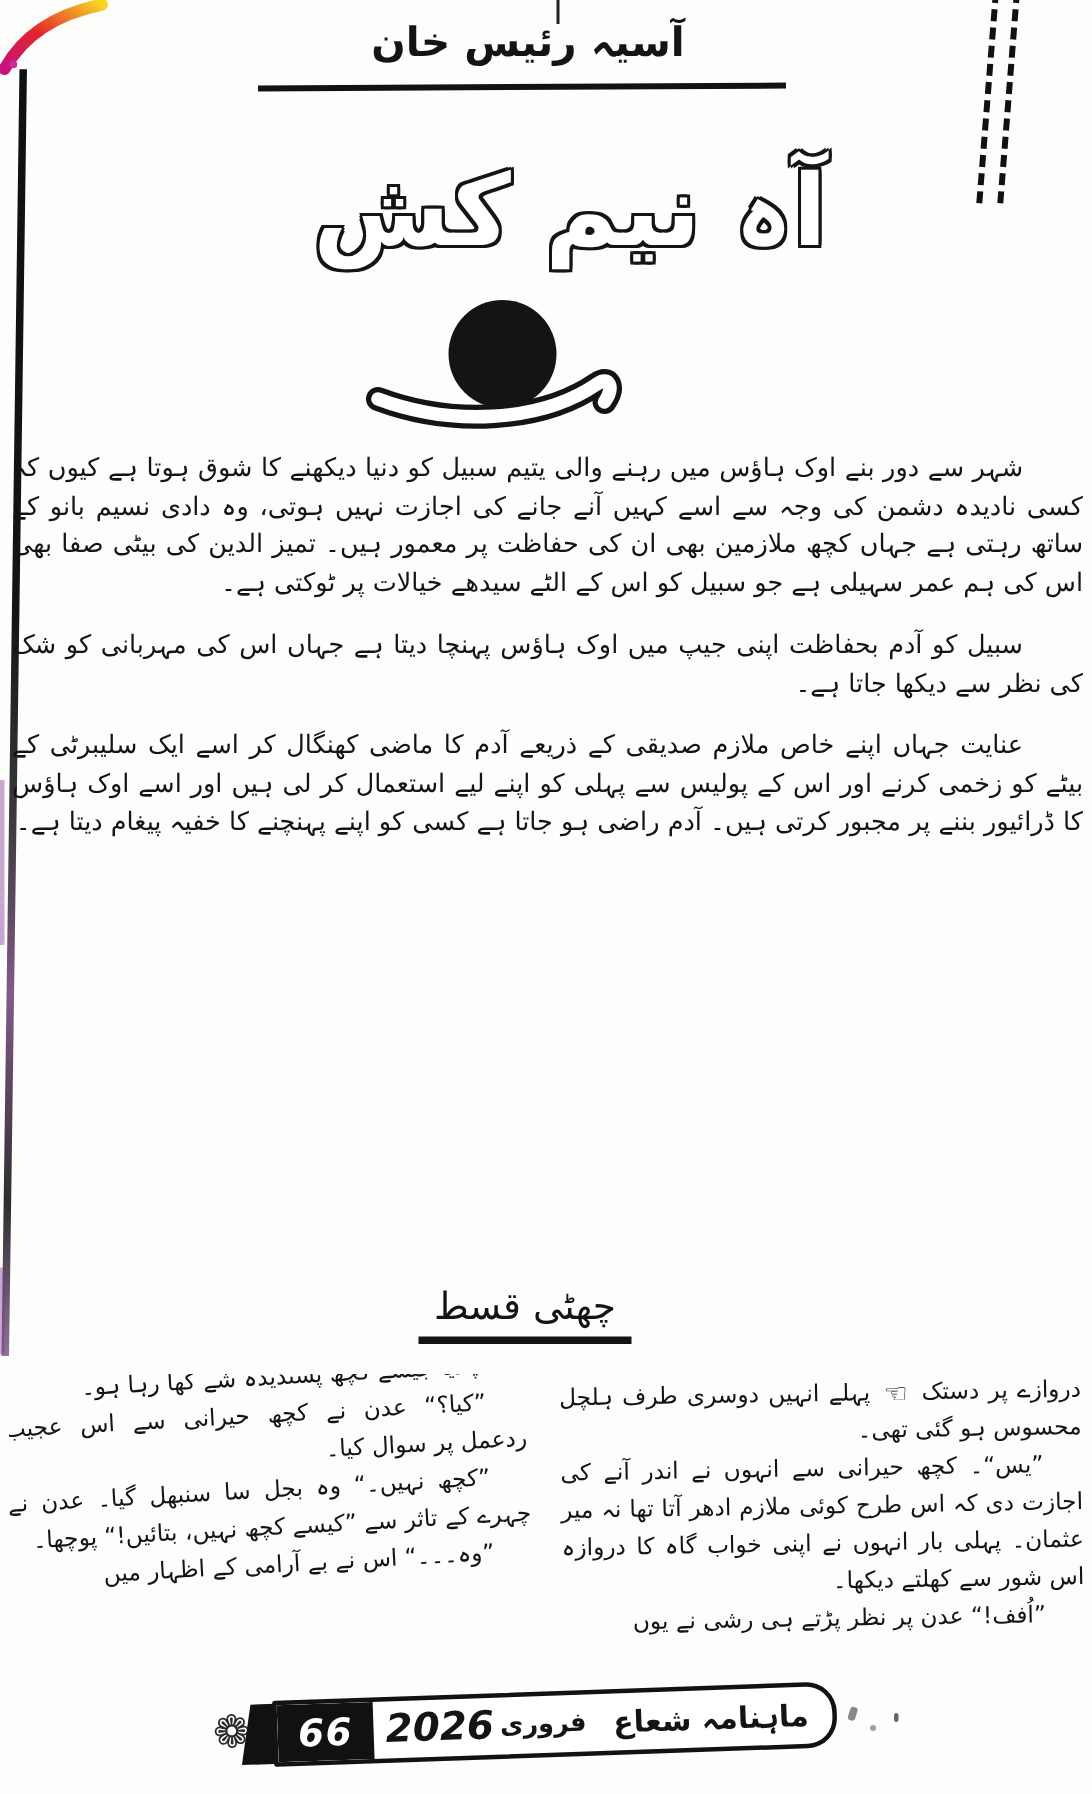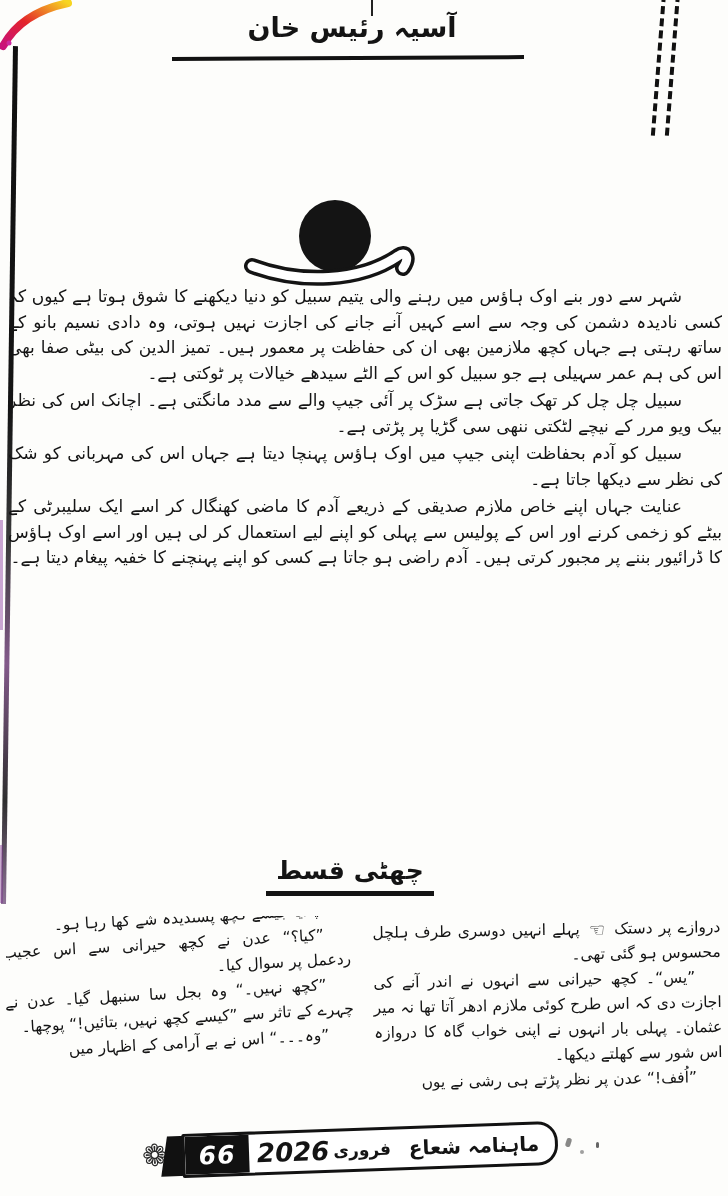--- a/index.html
+++ b/index.html
@@ -34,27 +34,27 @@
   .title-text{
     font-size:66px;font-weight:bold;color:#fff;white-space:nowrap;
     text-shadow:-2px -2px 0 #141414,2px -2px 0 #141414,-2px 2px 0 #141414,2px 2px 0 #141414,0 -2px 0 #141414,0 2px 0 #141414,-2px 0 0 #141414,2px 0 0 #141414;
     position:absolute;left:50%;top:44px;transform:translateX(-50%);
   }
   
   .synopsis{
     left:8px;right:6px;top:284px;height:572px;overflow:hidden;
     font-size:17px;line-height:25.5px;text-align:justify;
   }
-  .synopsis p{margin:0 0 2px 0;text-indent:40px;}
+  .synopsis p{margin:16px 0 2px 0;text-indent:40px;}
   
   .episode{
     left:0;right:0;top:856px;text-align:center;transform:translateX(-14px);
   }
   .episode span{
-    display:inline-block;font-size:25px;font-weight:bold;
+    display:inline-block;font-size:25px;font-weight:normal;
     border-bottom:5px solid #141414;padding:0 10px 6px 10px;
   }
   
   .cols{
     left:6px;right:6px;top:916px;height:212px;overflow:hidden;
     display:flex;gap:20px;font-size:15.5px;line-height:25px;text-align:justify;
   }
   .col{width:50%;}
   .col p{margin:0;text-indent:26px;}
   .col p.cont{text-indent:0;}
@@ -105,25 +105,25 @@
 
 <div class="abs author">آسیہ رئیس خان</div>
 <div class="abs header-rule"></div>
 
 <div class="abs title-wrap">
   <svg width="316" height="230" viewBox="0 0 316 230">
     <circle cx="113" cy="178" r="36" fill="#141414"></circle>
     <path d="M 30,208 C 78,226 138,224 176,198 c 8,-6 12,2 5,12" stroke="#141414" stroke-width="16" fill="none" stroke-linecap="round"></path>
     <path d="M 30,208 C 78,226 138,224 176,198 c 8,-6 12,2 5,12" stroke="#ffffff" stroke-width="9" fill="none" stroke-linecap="round"></path>
   </svg>
+  <div class="title-text">آہ نیم کش</div>
 </div>
 
 <div class="abs synopsis">
   <p>شہر سے دور بنے اوک ہاؤس میں رہنے والی یتیم سبیل کو دنیا دیکھنے کا شوق ہوتا ہے کیوں کہ کسی نادیدہ دشمن کی وجہ سے اسے کہیں آنے جانے کی اجازت نہیں ہوتی، وہ دادی نسیم بانو کے ساتھ رہتی ہے جہاں کچھ ملازمین بھی ان کی حفاظت پر معمور ہیں۔ تمیز الدین کی بیٹی صفا بھی اس کی ہم عمر سہیلی ہے جو سبیل کو اس کے الٹے سیدھے خیالات پر ٹوکتی ہے۔</p>
-  <p>سبیل چل چل کر تھک جاتی ہے سڑک پر آئی جیپ والے سے مدد مانگتی ہے۔ اچانک اس کی نظر بیک ویو مرر کے نیچے لٹکتی ننھی سی گڑیا پر پڑتی ہے۔</p>
   <p>سبیل کو آدم بحفاظت اپنی جیپ میں اوک ہاؤس پہنچا دیتا ہے جہاں اس کی مہربانی کو شک کی نظر سے دیکھا جاتا ہے۔</p>
   <p>عنایت جہاں اپنے خاص ملازم صدیقی کے ذریعے آدم کا ماضی کھنگال کر اسے ایک سلیبرٹی کے بیٹے کو زخمی کرنے اور اس کے پولیس سے پہلی کو اپنے لیے استعمال کر لی ہیں اور اسے اوک ہاؤس کا ڈرائیور بننے پر مجبور کرتی ہیں۔ آدم راضی ہو جاتا ہے کسی کو اپنے پہنچنے کا خفیہ پیغام دیتا ہے۔</p>
 </div>
 
 <div class="abs episode">
   <span>چھٹی قسط</span>
 </div>
 
 <div class="abs cols">
   <div class="col col-right">

